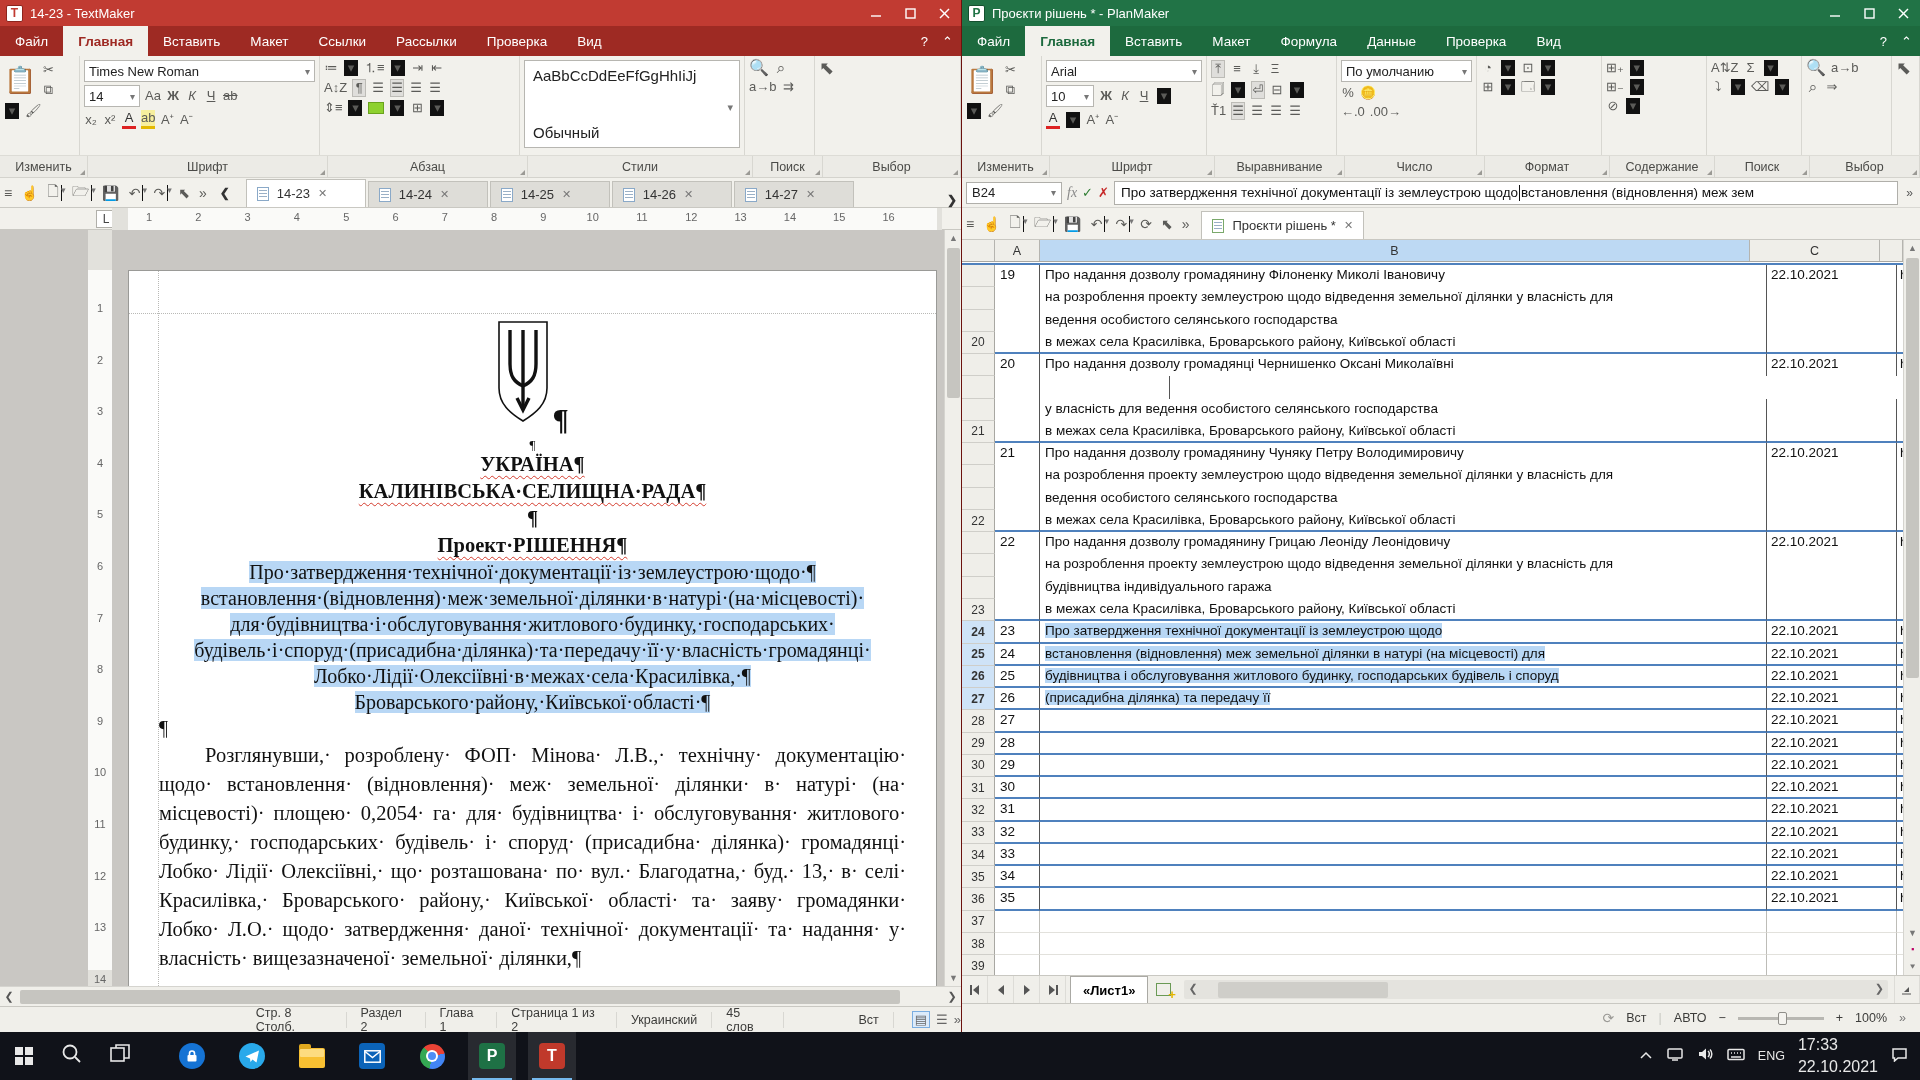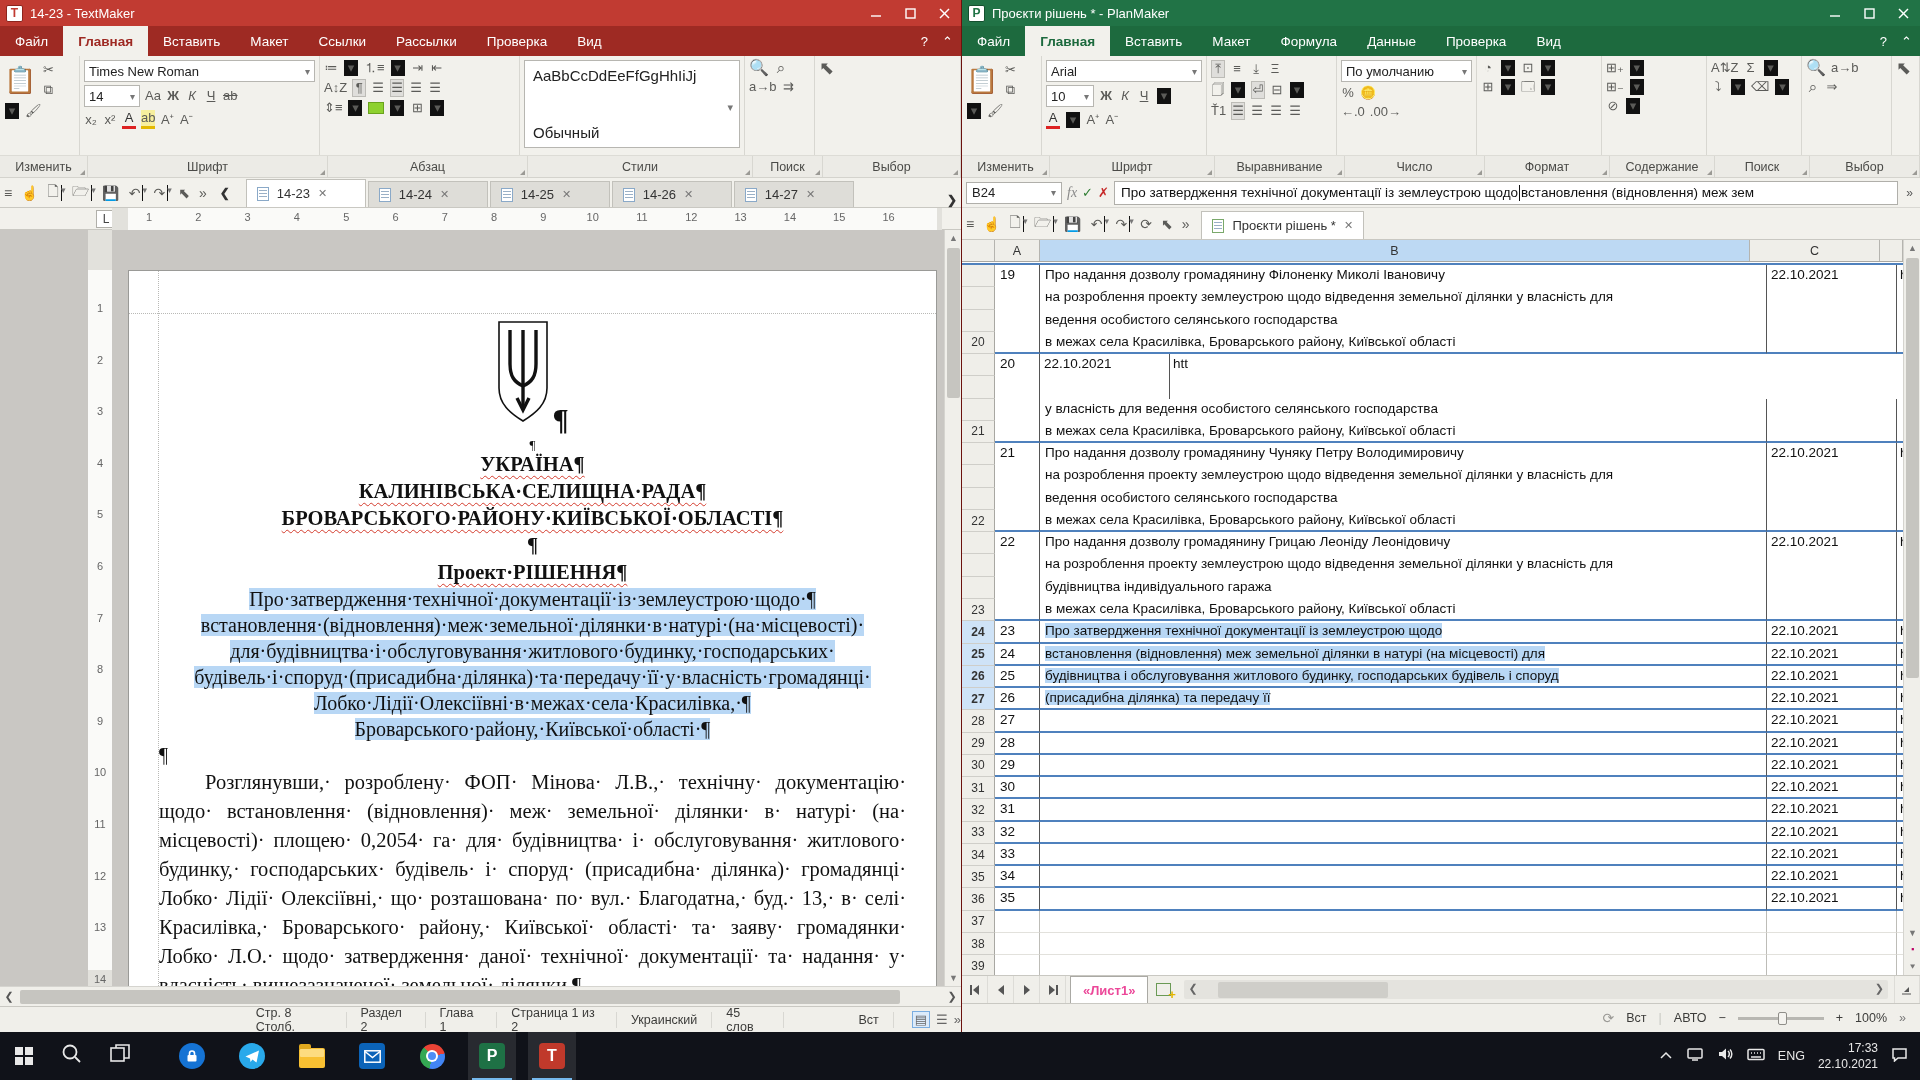--- a/index.html
+++ b/index.html
@@ -137,21 +137,21 @@
   .grow.plain .ca, .grow.plain .cb, .grow.plain .cc, .grow.plain .cd { border-bottom:1px solid #e2e1dc; border-right-color:#bdbcb7; border-right-width:1px; }
   .grow .selcell { background:#b8d7f5; }
   .toprule { height:3px; background:#fff; border-bottom:2.5px solid #4f81bd; }
   .pm-vscroll { position:absolute; right:0; top:240px; width:17px; height:735px; background:#f0efea; border-left:1px solid #d5d4cf; }
 
   
   .sheettabs { height:28px; background:#f0efea; border-top:1px solid #c9c8c2; display:flex; align-items:stretch; font-size:13px; }
   .navbtn { width:26px; display:flex; align-items:center; justify-content:center; color:#444; border-right:1px solid #dddcd7; }
   .navbtn svg { fill:#555; }
   .sheettab { padding:8px 12px; background:#fff; border:1px solid #aaa9a4; border-bottom:none; font-weight:bold;
-    display:flex; align-items:center; margin-left:4px; color:#ec4899; }
+    display:flex; align-items:center; margin-left:4px; color:#000000; }
   .addsheet { width:30px; display:flex; align-items:center; justify-content:center; }
   .gridicon { width:15px; height:13px; border:1.5px solid #6a9a55; position:relative; }
   .gridicon::after { content:"+"; position:absolute; right:-6px; bottom:-7px; color:#e3b600; font-weight:bold; font-size:13px; }
   .sheetscroll { flex:1; position:relative; margin:4px 6px; background:#e4e3de; border-radius:2px; }
   .sheetscroll .thumb { position:absolute; left:34px; top:2px; width:170px; height:16px; background:#cfcec9; border-radius:2px; }
   .pm-status { height:29px; background:#f0efea; border-top:1px solid #c9c8c2; display:flex; align-items:center;
     justify-content:flex-end; font-size:12.5px; color:#3c3c3a; padding-right:14px; gap:12px; }
   .zoomtrack { width:86px; height:3px; background:#b8b7b2; position:relative; }
   .zoomknob { position:absolute; left:40px; top:-5px; width:9px; height:13px; background:#f4f3ef; border:1px solid #8f8e89; border-radius:2px; }
 
@@ -169,21 +169,21 @@
     color:#fff; font-weight:bold; font-size:16px; }
   .folder { width:26px; height:20px; background:#f8c032; border-radius:2px; position:relative; margin-top:4px; }
   .folder::before { content:""; position:absolute; left:0; top:-4px; width:12px; height:5px; background:#e0a81e; border-radius:2px 2px 0 0; }
   .folder::after { content:""; position:absolute; left:1px; top:1px; right:1px; height:8px; background:#fddc80; border-radius:1px; }
   .chrome { width:25px; height:25px; border-radius:50%;
     background:conic-gradient(from -45deg, #ea4335 0 120deg, #4285f4 120deg 240deg, #34a853 240deg 360deg); position:relative; }
   .chrome::before { content:""; position:absolute; inset:6.5px; border-radius:50%; background:#fff; }
   .chrome::after { content:""; position:absolute; inset:8.5px; border-radius:50%; background:#4f8df5; }
   .tray { margin-left:auto; display:flex; align-items:center; gap:13px; padding-right:12px; }
   .tray svg { stroke:#e8e8e8; fill:none; stroke-width:1.5; }
-  .clock { text-align:right; font-size:12px; line-height:1.35; }
+  .clock { text-align:left; font-size:16px; line-height:1.35; }
   .lang { font-size:12.5px; }
 </style>
 </head>
 <body>
 
 <div class="screen">
 
   <section class="win tm">
     <header class="titlebar">
       <span class="appicon">T</span>
@@ -415,21 +415,20 @@
                   <path d="M14 10 v34 c0 12 4 18 13 22"></path>
                   <path d="M40 10 v34 c0 12 -4 18 -13 22"></path>
                   <path d="M21 78 l6 12 l6 -12"></path>
                 </g>
               </svg></span>
             <span class="pil">¶</span>
           </div>
           <div class="small-pil">¶</div>
           <div class="dline bold sq">УКРАЇНА¶</div>
           <div class="dline bold sq">КАЛИНІВСЬКА·СЕЛИЩНА·РАДА¶</div>
-          <div class="dline bold sq">БРОВАРСЬКОГО·РАЙОНУ·КИЇВСЬКОЇ·ОБЛАСТІ¶</div>
           <div class="dline bold">¶</div>
           <div class="dline bold sq">Проект·РІШЕННЯ¶</div>
           <div class="dline"><span class="hl">Про·затвердження·технічної·документації·із·землеустрою·щодо·¶</span></div>
           <div class="dline"><span class="hl">встановлення·(відновлення)·меж·земельної·ділянки·в·натурі·(на·місцевості)·</span></div>
           <div class="dline"><span class="hl">для·будівництва·і·обслуговування·житлового·будинку,·господарських·</span></div>
           <div class="dline"><span class="hl">будівель·і·споруд·(присадибна·ділянка)·та·передачу·її·у·власність·громадянці·</span></div>
           <div class="dline"><span class="hl">Лобко·Лідії·Олексіївні·в·межах·села·Красилівка,·¶</span></div>
           <div class="dline"><span class="hl">Броварського·району,·Київської·області·¶</span></div>
           <div class="dline left">¶</div>
           <div class="dbody">Розглянувши,· розроблену· ФОП· Мінова· Л.В.,· технічну· документацію· щодо· встановлення· (відновлення)· меж· земельної· ділянки· в· натурі· (на· місцевості)· площею· 0,2054· га· для· будівництва· і· обслуговування· житлового· будинку,· господарських· будівель· і· споруд· (присадибна· ділянка)· громадянці· Лобко· Лідії· Олексіївні,· що· розташована· по· вул.· Благодатна,· буд.· 13,· в· селі· Красилівка,· Броварського· району,· Київської· області· та· заяву· громадянки· Лобко· Л.О.· щодо· затвердження· даної· технічної· документації· та· надання· у· власність· вищезазначеної· земельної· ділянки,¶</div>
@@ -714,20 +713,21 @@
         <div class="grow sep">
           <span class="rh">20</span>
           <span class="ca"></span>
           <span class="cb"><span>в межах села Красилівка, Броварського району, Київської області</span></span>
           <span class="cc"></span>
           <span class="cd"></span>
         </div>
         <div class="grow">
           <span class="rh"></span>
           <span class="ca">20</span>
+          <span class="cb"><span>Про надання дозволу громадянці Чернишенко Оксані Миколаївні</span></span>
           <span class="cc">22.10.2021</span>
           <span class="cd">htt</span>
         </div>
         <div class="grow">
           <span class="rh"></span>
           <span class="ca"></span>
           <span class="cc"></span>
           <span class="cd"></span>
         </div>
         <div class="grow">

